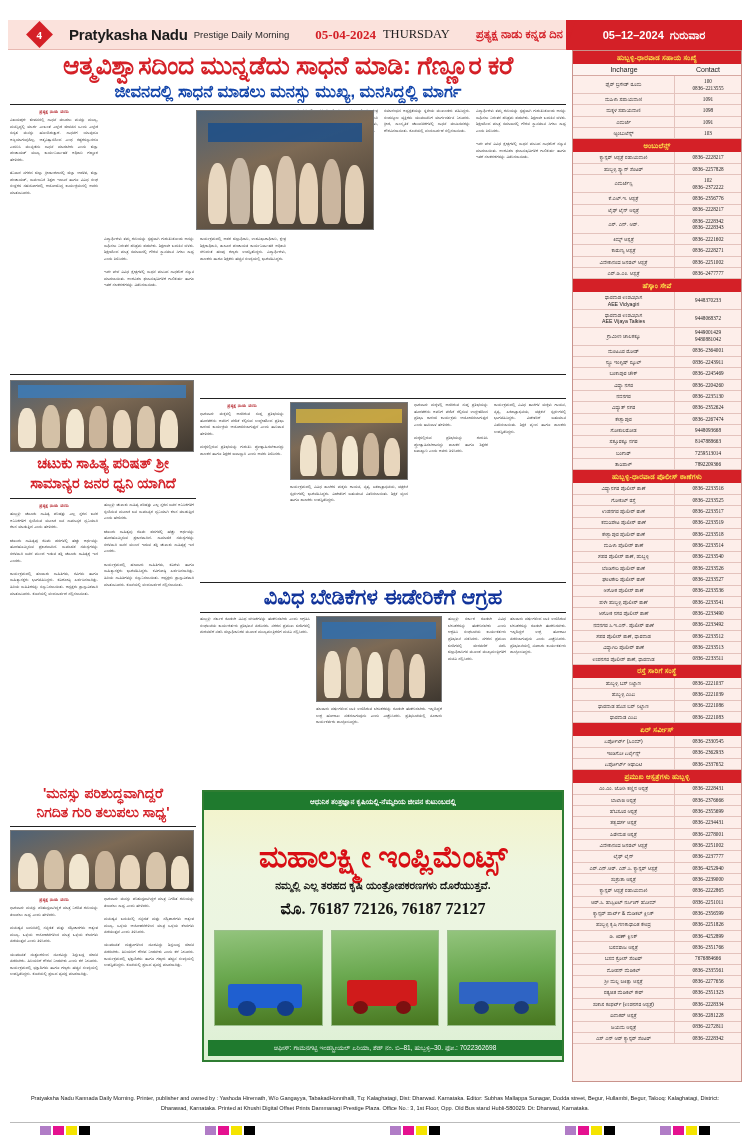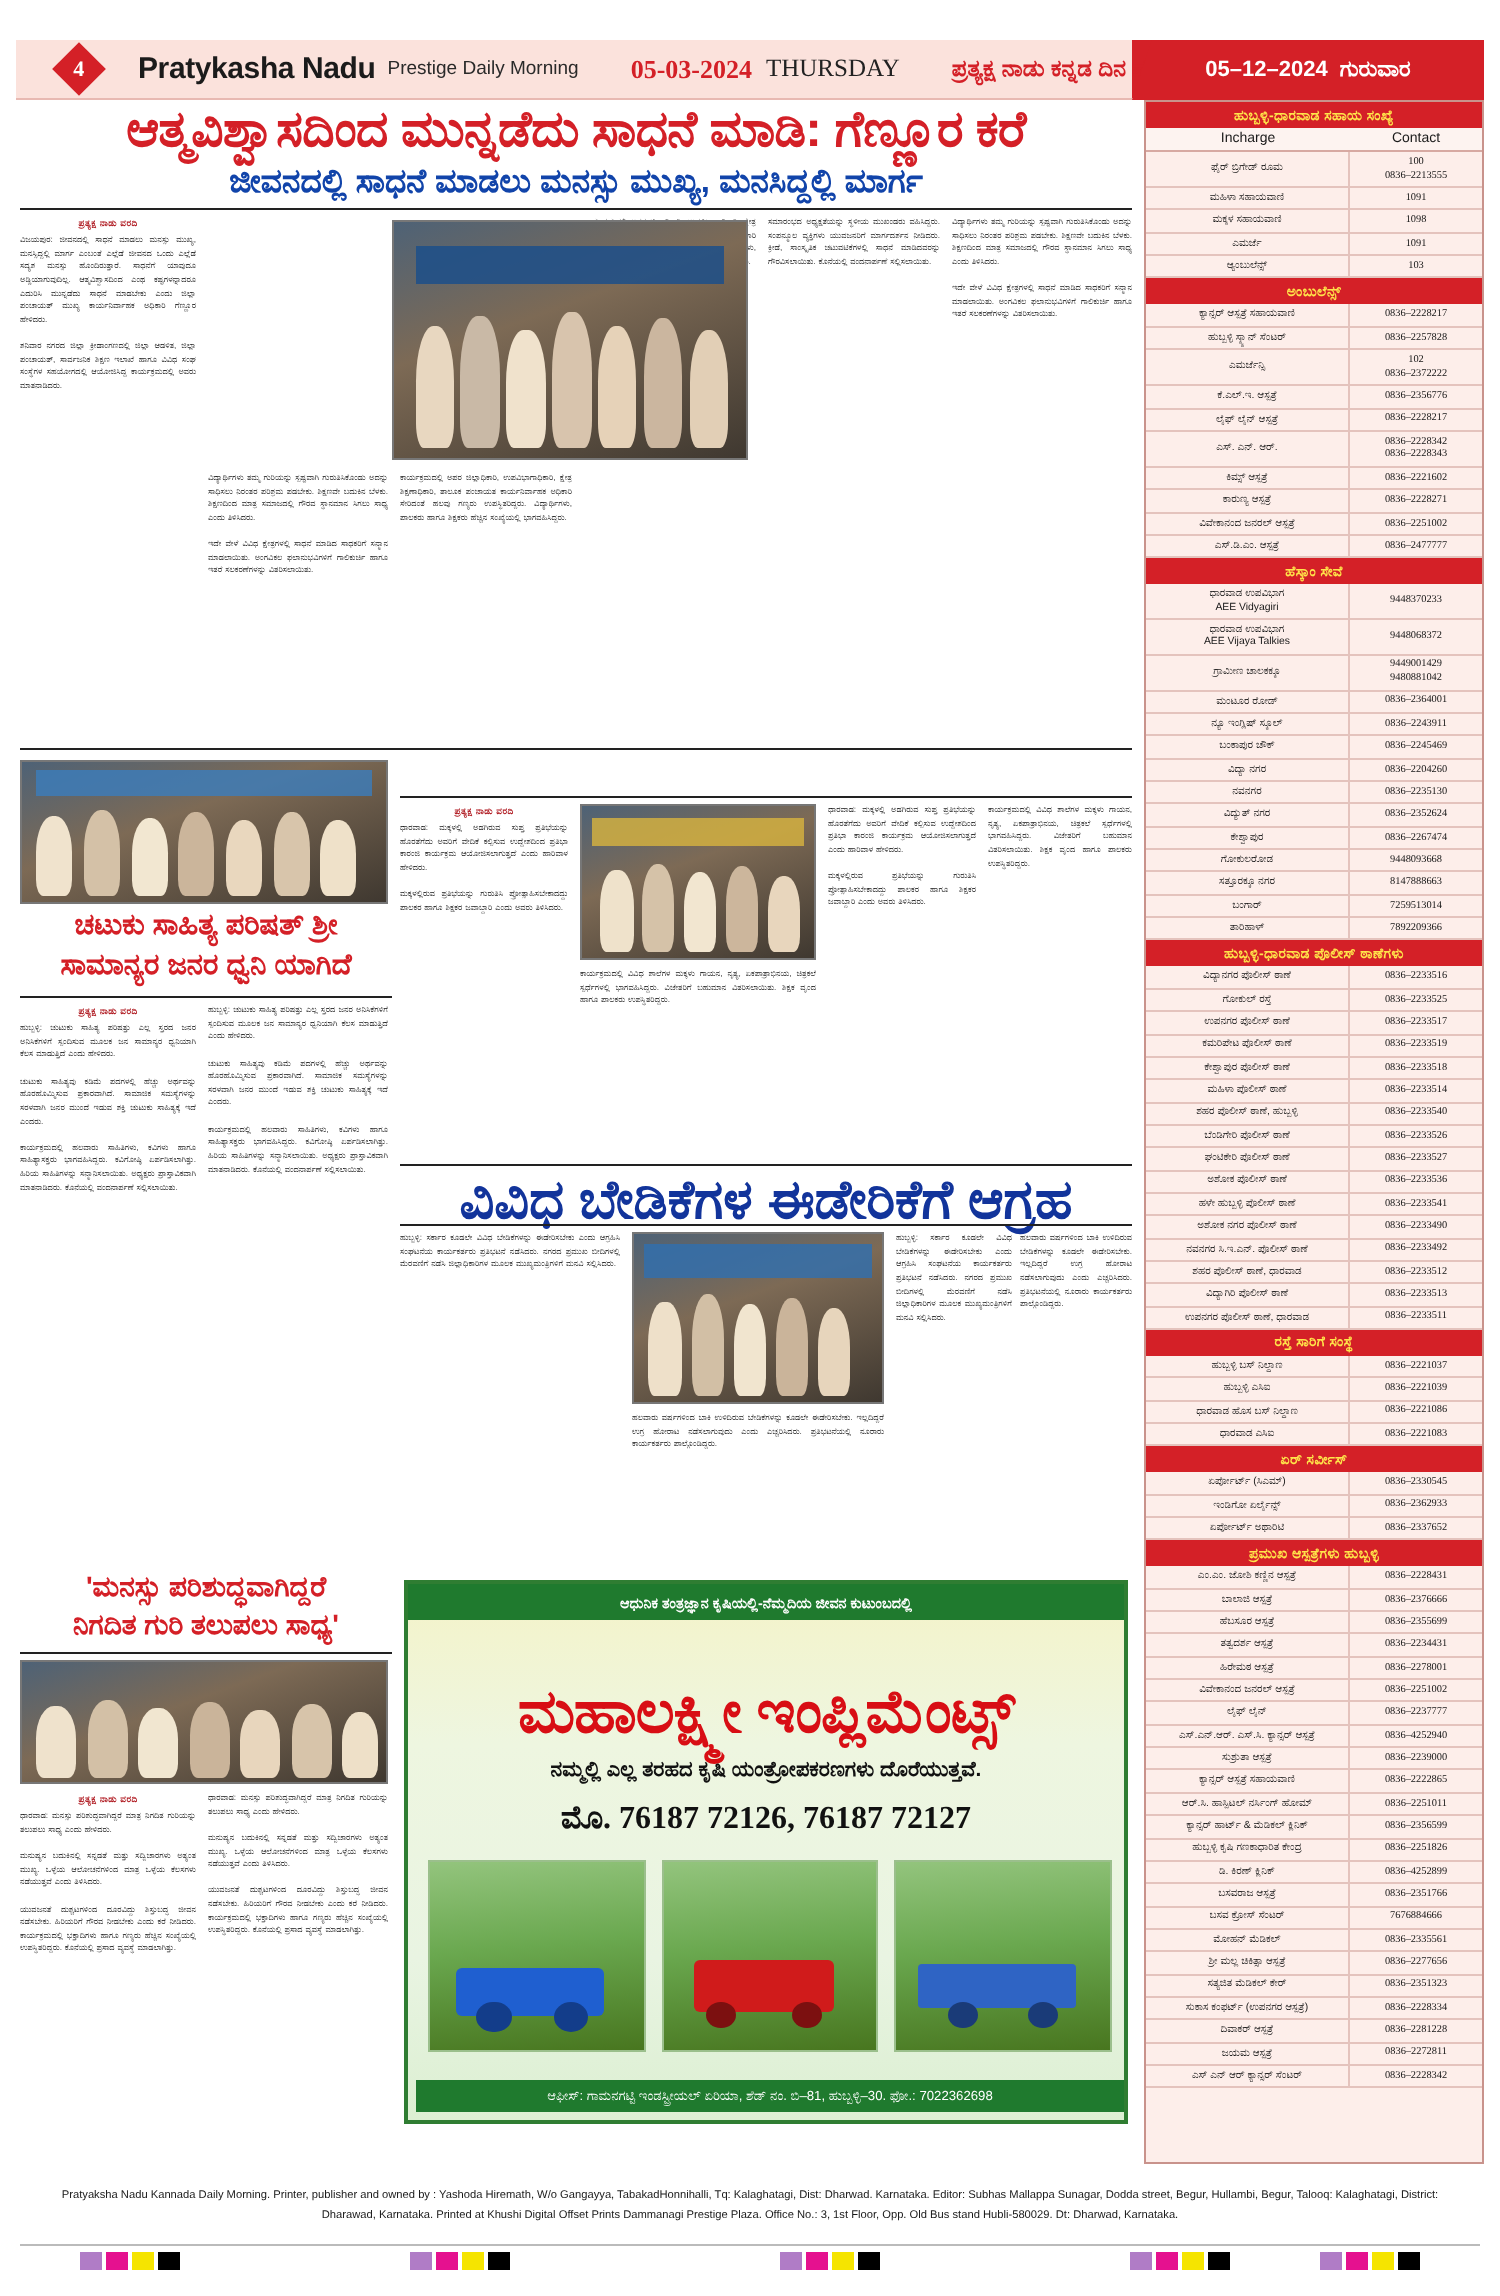--- a/index.html
+++ b/index.html
@@ -122,21 +122,21 @@
 <body>
 
 <div class="page">
 
   <div class="masthead">
     <div class="diamond">
       <span>4</span>
     </div>
     <div class="mast-title">Pratykasha Nadu</div>
     <div class="mast-sub">Prestige Daily Morning</div>
-    <div class="mast-date">05-03-2024</div>
+    <div class="mast-date">05-04-2024</div>
     <div class="mast-day">THURSDAY</div>
     <div class="mast-kn">ಪ್ರತ್ಯಕ್ಷ ನಾಡು ಕನ್ನಡ ದಿನ ಪತ್ರಿಕೆ</div>
     <div class="mast-right">
       <span>05–12–2024</span>
       <span>ಗುರುವಾರ</span>
     </div>
   </div>
 
   <div class="mainhead">ಆತ್ಮವಿಶ್ವಾಸದಿಂದ ಮುನ್ನಡೆದು ಸಾಧನೆ ಮಾಡಿ: ಗೆಣ್ಣೂರ ಕರೆ</div>
   <div class="subhead">ಜೀವನದಲ್ಲಿ ಸಾಧನೆ ಮಾಡಲು ಮನಸ್ಸು ಮುಖ್ಯ, ಮನಸಿದ್ದಲ್ಲಿ ಮಾರ್ಗ</div>
@@ -207,21 +207,21 @@
     <div style="white-space:pre-line">ಧಾರವಾಡ: ಮಕ್ಕಳಲ್ಲಿ ಅಡಗಿರುವ ಸುಪ್ತ ಪ್ರತಿಭೆಯನ್ನು ಹೊರತೆಗೆದು ಅವರಿಗೆ ವೇದಿಕೆ ಕಲ್ಪಿಸುವ ಉದ್ದೇಶದಿಂದ ಪ್ರತಿಭಾ ಕಾರಂಜಿ ಕಾರ್ಯಕ್ರಮ ಆಯೋಜಿಸಲಾಗುತ್ತದೆ ಎಂದು ಹಾರಿವಾಳ ಹೇಳಿದರು.
 
 ಮಕ್ಕಳಲ್ಲಿರುವ ಪ್ರತಿಭೆಯನ್ನು ಗುರುತಿಸಿ ಪ್ರೋತ್ಸಾಹಿಸಬೇಕಾದದ್ದು ಪಾಲಕರ ಹಾಗೂ ಶಿಕ್ಷಕರ ಜವಾಬ್ದಾರಿ ಎಂದು ಅವರು ತಿಳಿಸಿದರು.</div>
   </div>
   <div class="col" style="left:494px; top:402px; width:72px; height:176px;">
     <div style="white-space:pre-line">ಕಾರ್ಯಕ್ರಮದಲ್ಲಿ ವಿವಿಧ ಶಾಲೆಗಳ ಮಕ್ಕಳು ಗಾಯನ, ನೃತ್ಯ, ಏಕಪಾತ್ರಾಭಿನಯ, ಚಿತ್ರಕಲೆ ಸ್ಪರ್ಧೆಗಳಲ್ಲಿ ಭಾಗವಹಿಸಿದ್ದರು. ವಿಜೇತರಿಗೆ ಬಹುಮಾನ ವಿತರಿಸಲಾಯಿತು. ಶಿಕ್ಷಕ ವೃಂದ ಹಾಗೂ ಪಾಲಕರು ಉಪಸ್ಥಿತರಿದ್ದರು.</div>
   </div>
 
   <div class="rulebar" style="left:200px; top:582px; width:366px;"></div>
 
-  <div class="sec-head blue" style="left:200px; top:586px; width:366px; font-size:27px;">ವಿವಿಧ ಬೇಡಿಕೆಗಳ ಈಡೇರಿಕೆಗೆ ಆಗ್ರಹ</div>
+  <div class="sec-head blue" style="left:200px; top:586px; width:366px; font-size:21px;">ವಿವಿಧ ಬೇಡಿಕೆಗಳ ಈಡೇರಿಕೆಗೆ ಆಗ್ರಹ</div>
   <div class="rulebar" style="left:200px; top:612px; width:366px;"></div>
 
   <div class="col" style="left:200px; top:616px; width:110px; height:164px;">
     <div style="white-space:pre-line">ಹುಬ್ಬಳ್ಳಿ: ಸರ್ಕಾರ ಕೂಡಲೇ ವಿವಿಧ ಬೇಡಿಕೆಗಳನ್ನು ಈಡೇರಿಸಬೇಕು ಎಂದು ಆಗ್ರಹಿಸಿ ಸಂಘಟನೆಯ ಕಾರ್ಯಕರ್ತರು ಪ್ರತಿಭಟನೆ ನಡೆಸಿದರು. ನಗರದ ಪ್ರಮುಖ ಬೀದಿಗಳಲ್ಲಿ ಮೆರವಣಿಗೆ ನಡೆಸಿ ಜಿಲ್ಲಾಧಿಕಾರಿಗಳ ಮೂಲಕ ಮುಖ್ಯಮಂತ್ರಿಗಳಿಗೆ ಮನವಿ ಸಲ್ಲಿಸಿದರು.</div>
   </div>
   <div class="photo" style="left:316px; top:616px; width:126px; height:86px;">
     <div class="stage"></div>
     <div style="position:absolute;left:4%;top:6%;width:92%;height:20%;background:#2f6fb0;opacity:.8"></div>
     <div class="fig" style="left:6%;width:13%;height:56%;background:#eee0c9"></div>
     <div class="fig" style="left:23%;width:13%;height:60%;background:#d2bfa5"></div>

